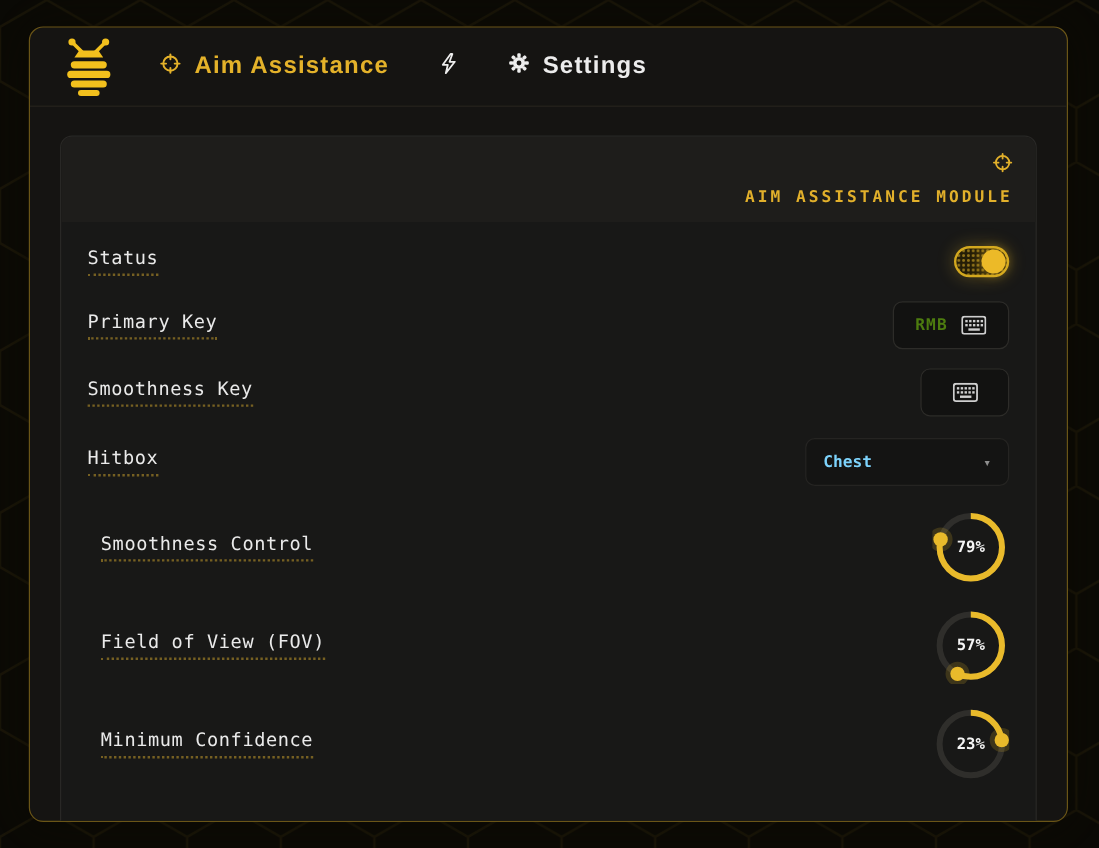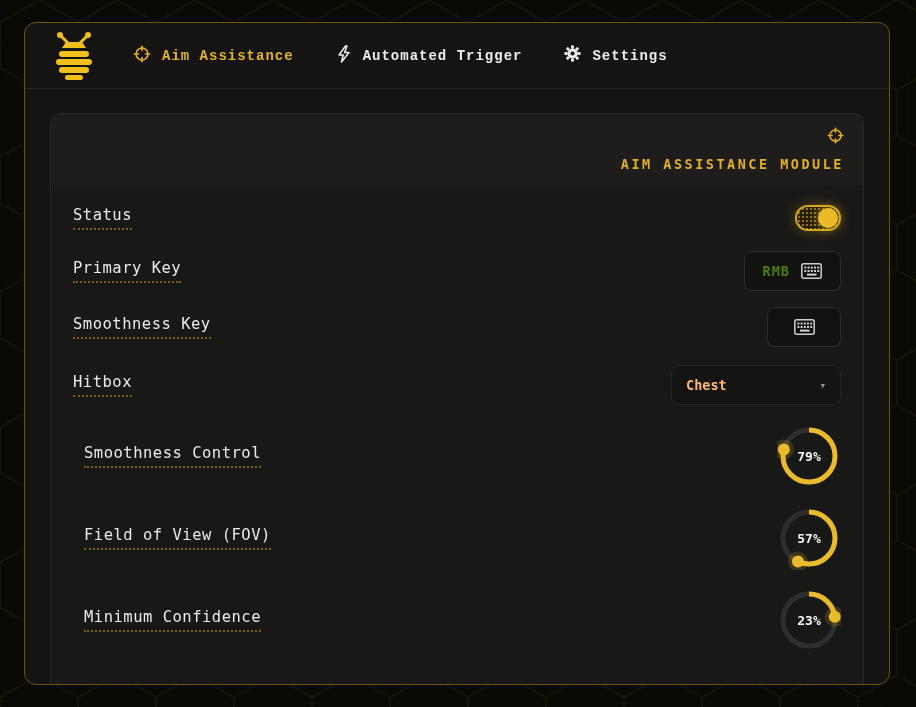--- a/index.html
+++ b/index.html
@@ -16,22 +16,22 @@
     box-sizing:border-box;overflow:hidden;
   }
   
   .nav{
     height:65px;display:flex;align-items:center;padding:0 26px;
     border-bottom:1px solid #26241d;gap:42px;
   }
   .logo{width:46px;height:50px;display:flex;align-items:center;justify-content:center;margin-right:-6px;}
   .nav-item{
     display:flex;align-items:center;gap:11px;cursor:pointer;
-    font-size:14px;font-weight:bold;letter-spacing:1px;color:#ececec;
-    background:none;border:none;padding:0;font-family:Liberation Mono, monospace;
+    font-size:20px;font-weight:bold;letter-spacing:1px;color:#ececec;
+    background:none;border:none;padding:0;font-family:Liberation Sans, sans-serif;
   }
   .nav-item.active{color:#e4b22a;}
   
   .card{
     margin:24px 25px 0 25px;background:#181817;border:1px solid #292826;
     border-radius:10px;overflow:hidden;padding-bottom:34px;
   }
   .card-header{
     background:#1e1d1b;padding:13px 19px;display:flex;align-items:flex-end;gap:12px;flex-direction:column;
   }
@@ -67,21 +67,21 @@
     border-radius:8px;display:flex;align-items:center;justify-content:center;gap:11px;
     padding:0 18px;cursor:pointer;box-sizing:border-box;font-family:inherit;
   }
   .keybtn .kb-label{color:#4d7c0f;font-size:13.5px;font-weight:bold;letter-spacing:1px;}
   
   .select{
     width:170px;height:40px;background:#141413;border:1px solid #252422;
     border-radius:8px;display:flex;align-items:center;justify-content:space-between;
     padding:0 14px;cursor:pointer;box-sizing:border-box;
   }
-  .select .sel-value{color:#fdba74;font-size:13.5px;font-weight:bold;}
+  .select .sel-value{color:#7dd3fc;font-size:13.5px;font-weight:bold;}
   .select .caret{color:#8f8f8f;font-size:11px;}
   
   .dial{position:relative;width:64px;height:64px;cursor:pointer;}
   .dial svg{position:absolute;inset:0;}
   .dial .dial-text{
     position:absolute;inset:0;display:flex;align-items:center;justify-content:center;
     color:#f5f5f5;font-size:13px;font-weight:bold;text-align:center;
   }
 </style>
 </head>
@@ -129,21 +129,20 @@
       </span>
       <span>Aim Assistance</span>
     </button>
 
     <button class="nav-item">
       <span>
         <svg width="16" height="18" viewBox="0 0 16 18" fill="none" stroke="#ededed" stroke-width="1.5" stroke-linejoin="round">
           <path d="M9.5 1 L3 10 H7.2 L5.5 17 L13 7.5 H8.6 L11 1 Z"></path>
         </svg>
       </span>
-      <span>Automated Trigger</span>
     </button>
 
     <button class="nav-item">
       <span>
         <svg width="17" height="17" viewBox="0 0 20 20">
           <g fill="#ededed">
             <circle cx="10" cy="10" r="6"></circle>
             <rect x="8.3" y="0.4" width="3.4" height="4" rx="1.2"></rect>
             <rect x="8.3" y="0.4" width="3.4" height="4" rx="1.2" transform="rotate(45 10 10)"></rect>
             <rect x="8.3" y="0.4" width="3.4" height="4" rx="1.2" transform="rotate(90 10 10)"></rect>

